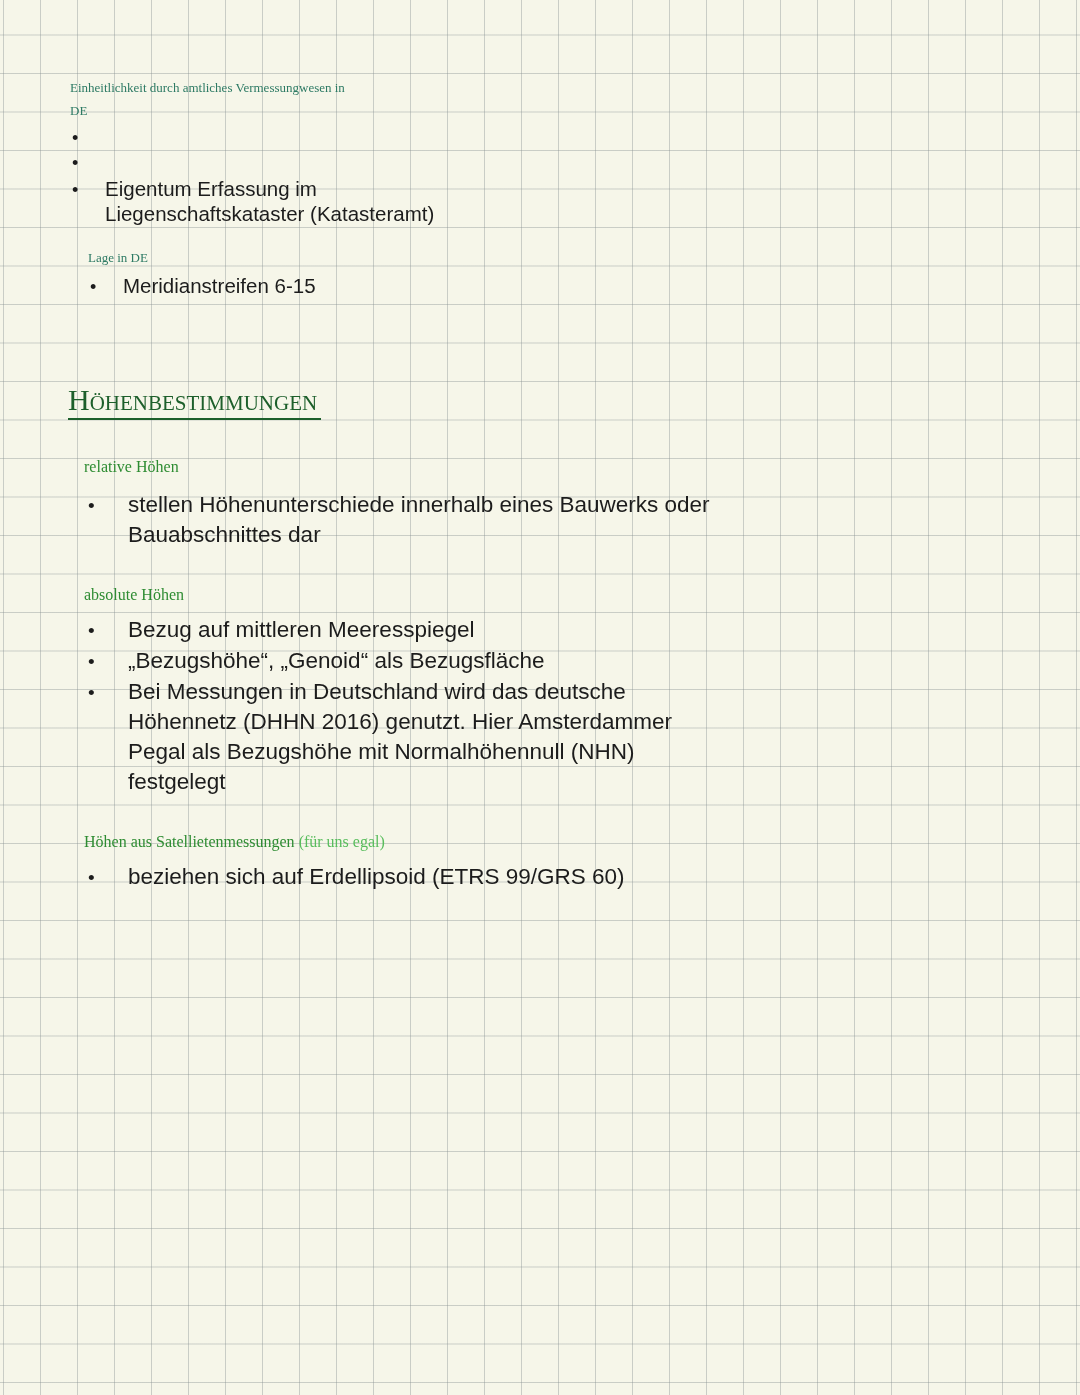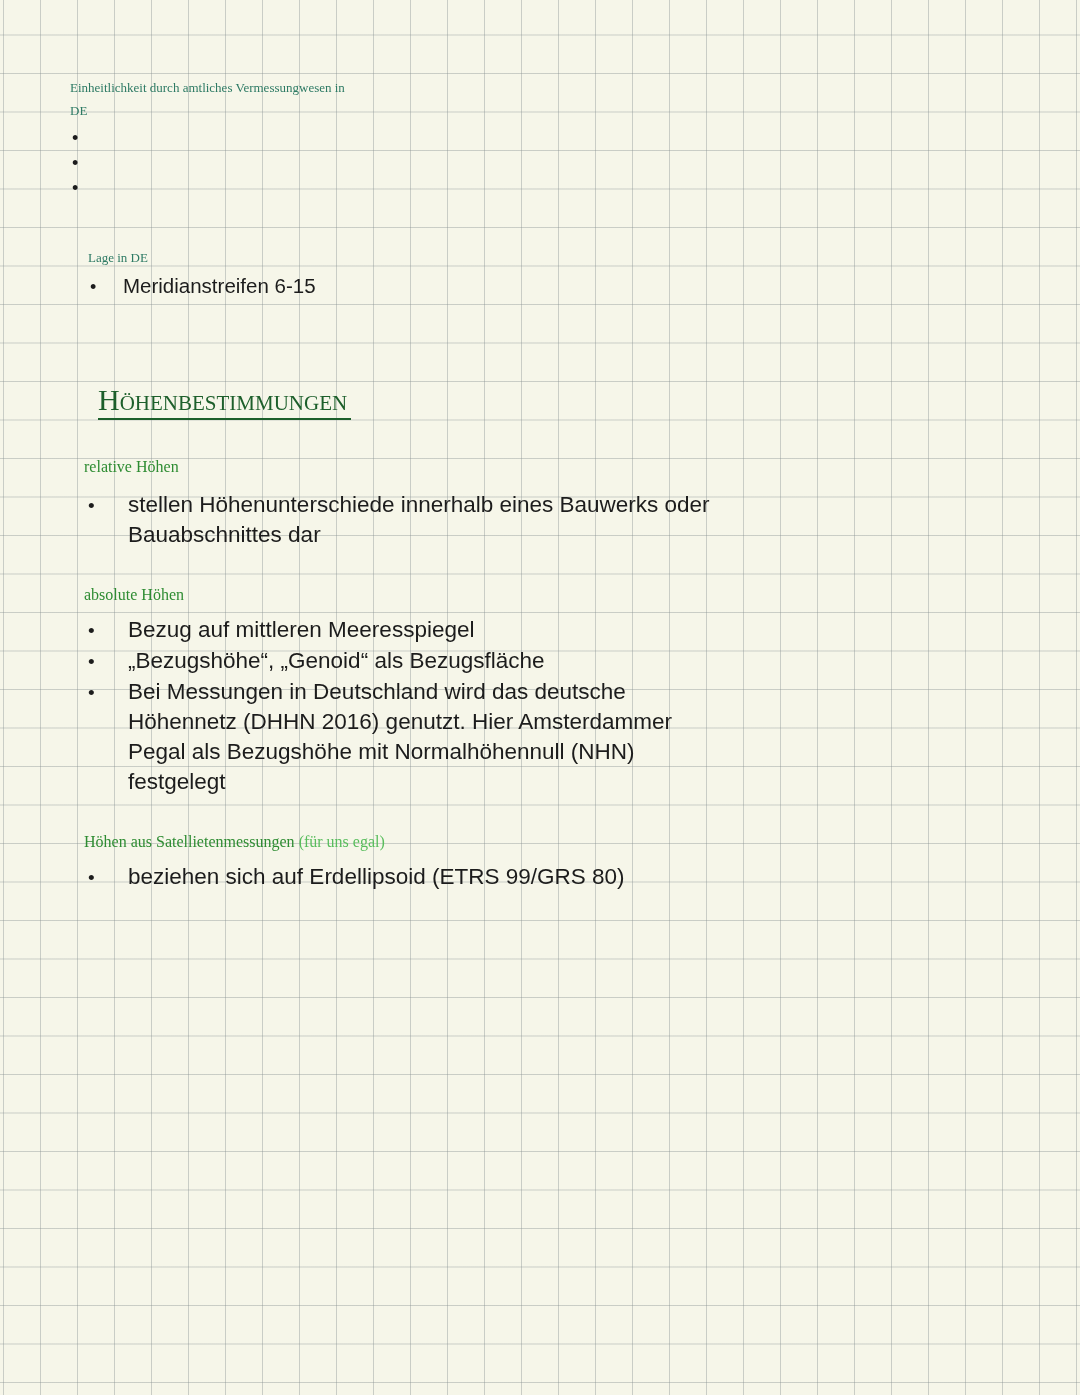--- a/index.html
+++ b/index.html
@@ -72,41 +72,43 @@
   .s-small li { font-size: 20.5px; line-height: 25px; }
   .s-small .b { width: 35px; padding-left: 2px; box-sizing: border-box; font-size: 18px; }
 
   
   .s-big ul { margin-top: 6px; }
   .s-big li { font-size: 22.5px; line-height: 30px; }
   .s-big .b { width: 44px; padding-left: 4px; box-sizing: border-box; font-size: 19px; }
 
   .pos-s1 { left: 70px; top: 76px; }
   .pos-s2 { left: 88px; top: 246px; }
-  .pos-title { left: 98px; top: 383px; }
+  .pos-title { left: 68px; top: 383px; }
   .pos-s3 { left: 84px; top: 453px; }
   .pos-s3 ul { margin-top: 9px; }
   .pos-s4 { left: 84px; top: 581px; }
   .pos-s5 { left: 84px; top: 828px; }
 </style>
 </head>
 <body>
 
 <section class="sec s-small pos-s1">
   <h3 class="h-teal">Einheitlichkeit durch amtliches Vermessungwesen in
 DE</h3>
   <ul>
     <li>
       <span class="b">•</span>
     </li>
     <li>
       <span class="b">•</span>
     </li>
     <li>
       <span class="b">•</span>
+      <span class="t">Eigentum Erfassung im
+Liegenschaftskataster (Katasteramt)</span>
     </li>
   </ul>
 </section>
 
 <section class="sec s-small pos-s2">
   <h3 class="h-teal">Lage in DE</h3>
   <ul>
     <li>
       <span class="b">•</span>
       <span class="t">Meridianstreifen 6-15</span>
@@ -148,16 +150,16 @@
 festgelegt</span>
     </li>
   </ul>
 </section>
 
 <section class="sec s-big pos-s5">
   <h3 class="h-green"><span>Höhen aus Satellietenmessungen </span><span class="h-suffix">(für uns egal)</span></h3>
   <ul>
     <li>
       <span class="b">•</span>
-      <span class="t">beziehen sich auf Erdellipsoid (ETRS 99/GRS 80)</span>
+      <span class="t">beziehen sich auf Erdellipsoid (ETRS 99/GRS 60)</span>
     </li>
   </ul>
 </section>
 
 </body></html>

